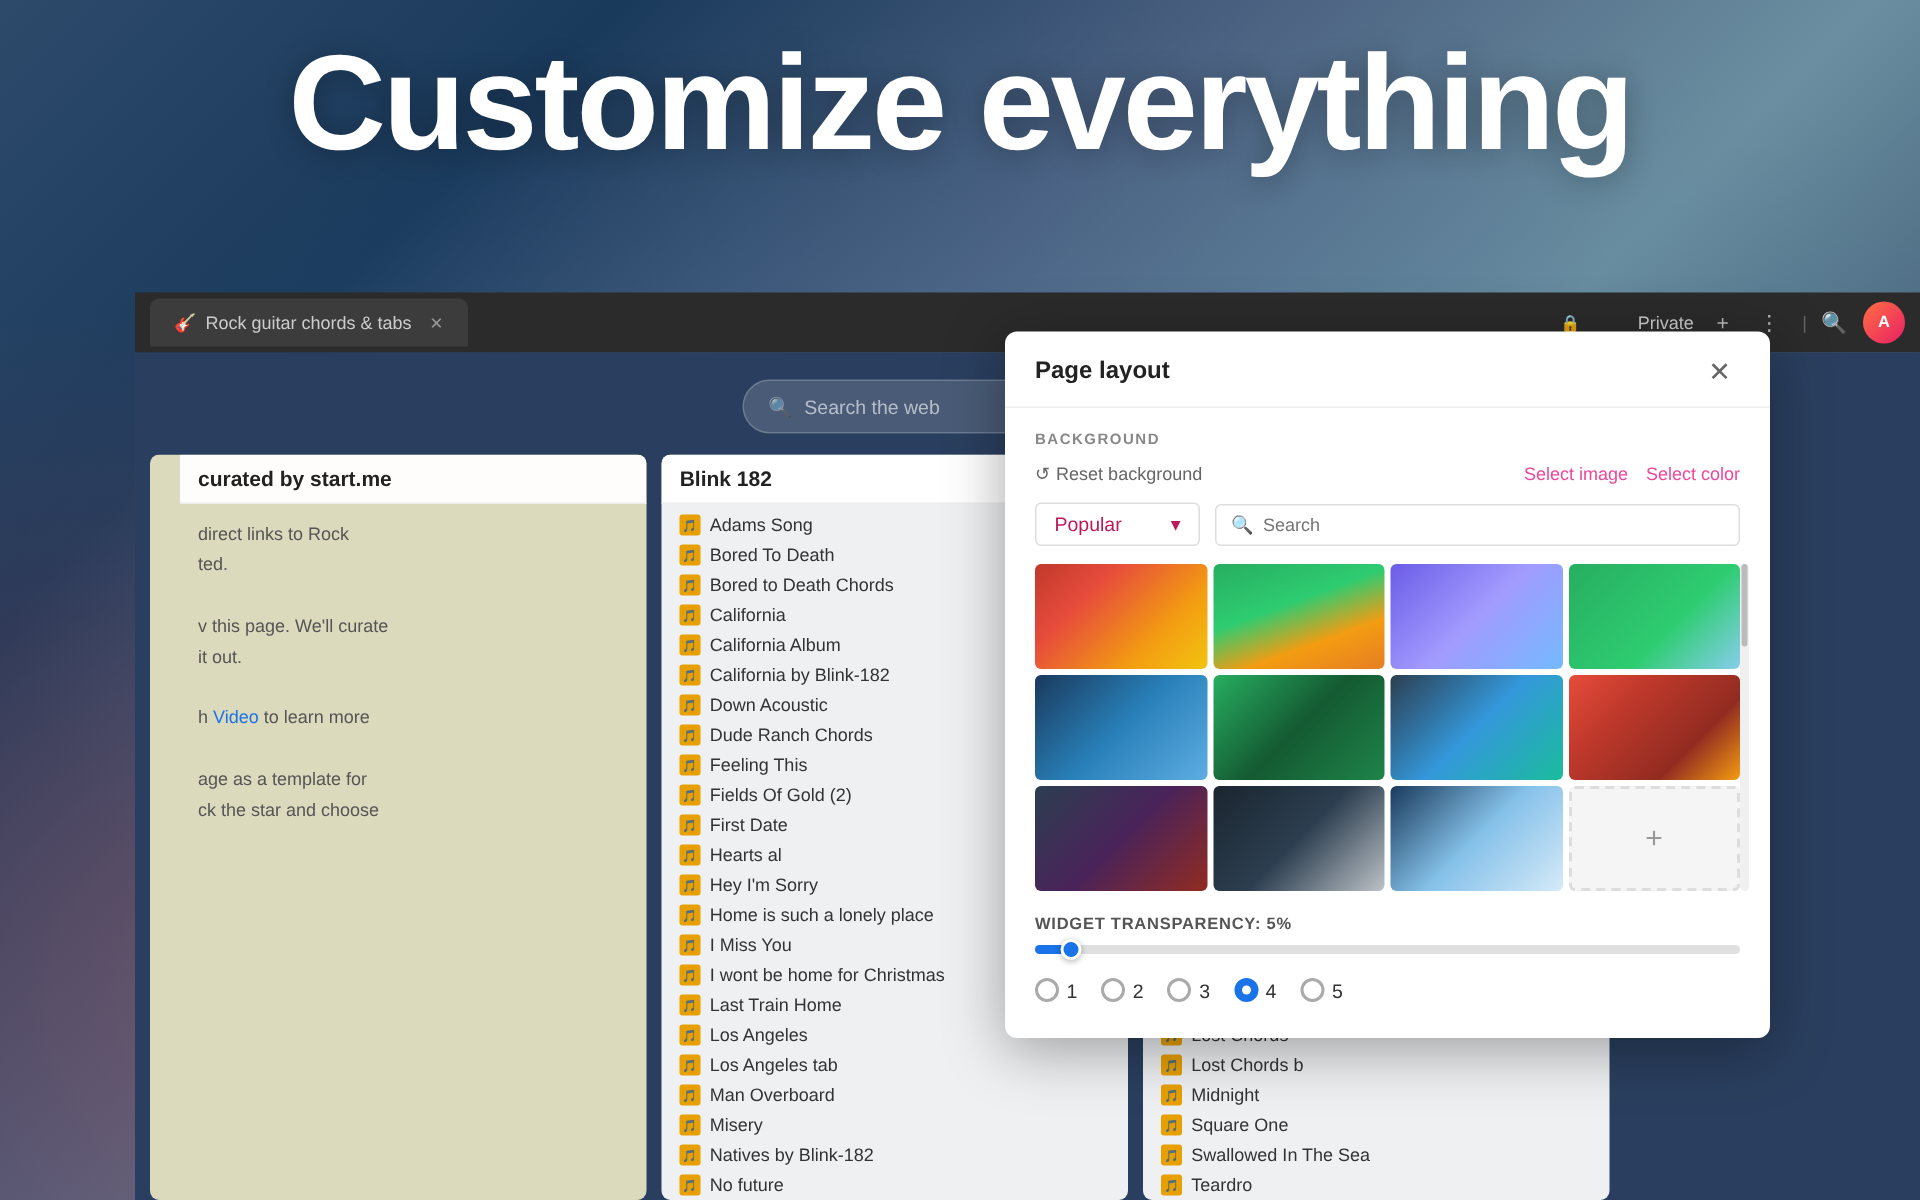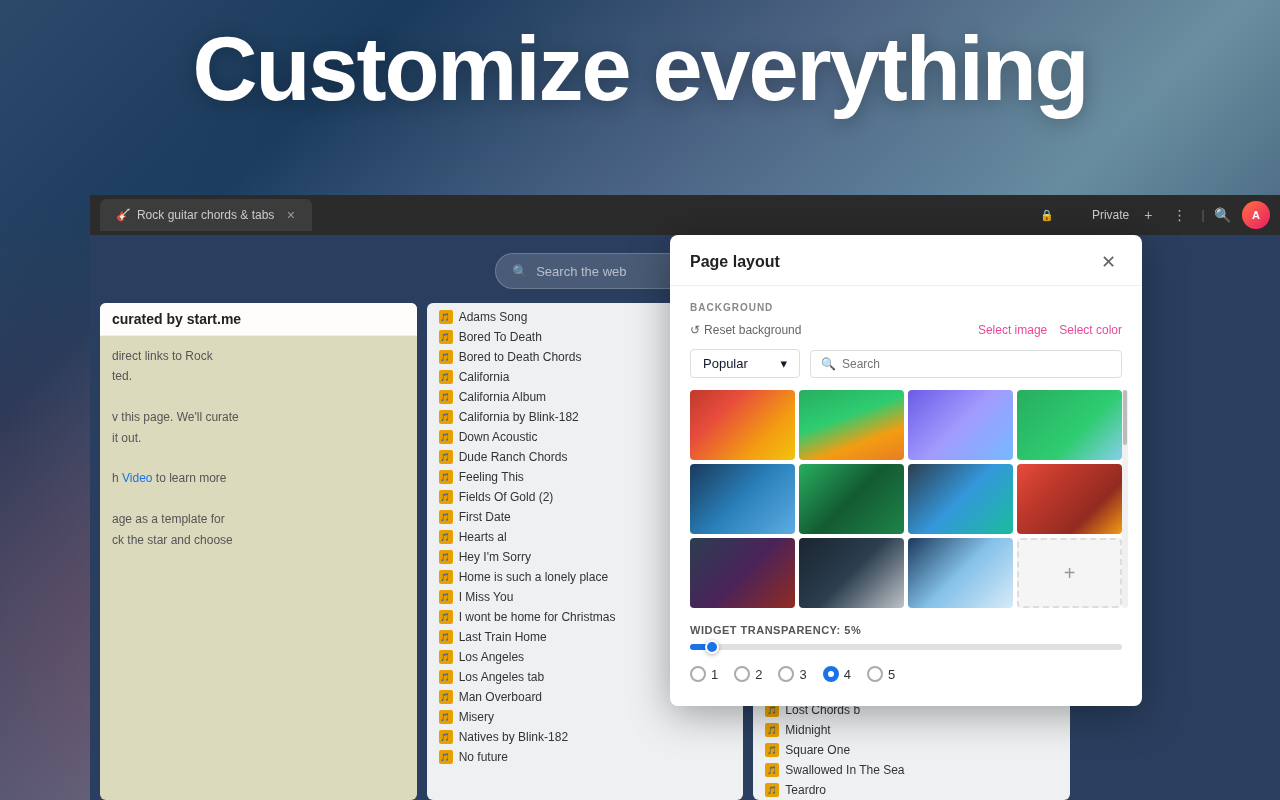--- a/index.html
+++ b/index.html
@@ -181,40 +181,41 @@
       justify-content: center;
       flex-shrink: 0;
       font-size: 8px;
       color: white;
     }
     .bookmark-icon.youtube { background: #ff0000; }
 
     
     .intro-col {
       background: rgba(240,235,200,0.9);
+      padding-left: 20px;
     }
     .intro-col .col-body {
       padding: 10px 12px;
       font-size: 12px;
       color: #555;
       line-height: 1.6;
     }
 
     
     .modal-overlay {
       position: absolute;
       inset: 0;
       z-index: 10;
       pointer-events: none;
     }
     .modal {
       position: absolute;
-      top: 235px;
+      top: 221px;
       left: 670px;
-      width: 472px;
+      width: 510px;
       background: white;
       border-radius: 8px;
       box-shadow: 0 8px 40px rgba(0,0,0,0.35);
       pointer-events: all;
       overflow: hidden;
     }
     .modal-header {
       display: flex;
       align-items: center;
       justify-content: space-between;
@@ -281,21 +282,21 @@
       margin-bottom: 12px;
     }
     .dropdown {
       display: flex;
       align-items: center;
       gap: 2px;
       padding: 6px 12px;
       border: 1px solid #ddd;
       border-radius: 4px;
       font-size: 13px;
-      color: #0f172a;
+      color: #be185d;
       cursor: pointer;
       background: white;
       min-width: 110px;
     }
     .search-box {
       flex: 1;
       display: flex;
       align-items: center;
       gap: 6px;
       padding: 6px 10px;
@@ -468,20 +469,21 @@
           v this page. We'll curate<br>
           it out.<br><br>
           h <span style="color:#1a73e8;">Video</span> to learn more<br><br>
           age as a template for<br>
           ck the star and choose
         </p>
       </div>
     </div>
 
     <div class="col">
+      <div class="col-header">Blink 182</div>
       <div class="col-body">
         <div class="col-item">
             <span class="bookmark-icon">🎵</span>
             <span>Adams Song</span>
           </div>
         <div class="col-item">
             <span class="bookmark-icon">🎵</span>
             <span>Bored To Death</span>
           </div>
         <div class="col-item">

